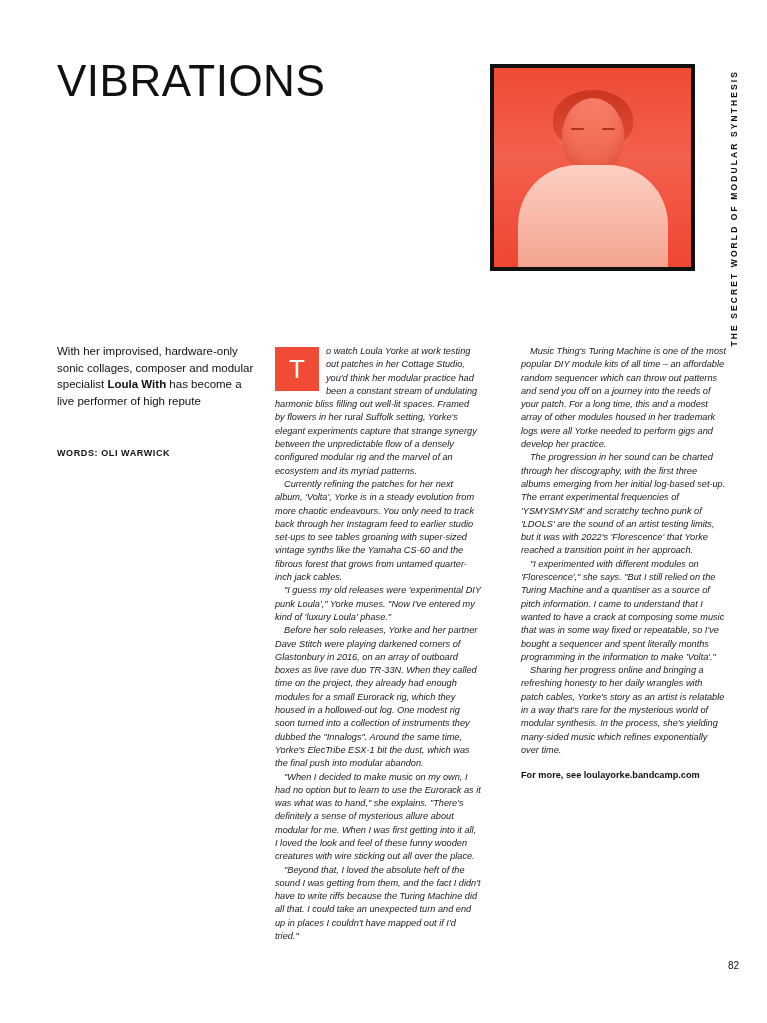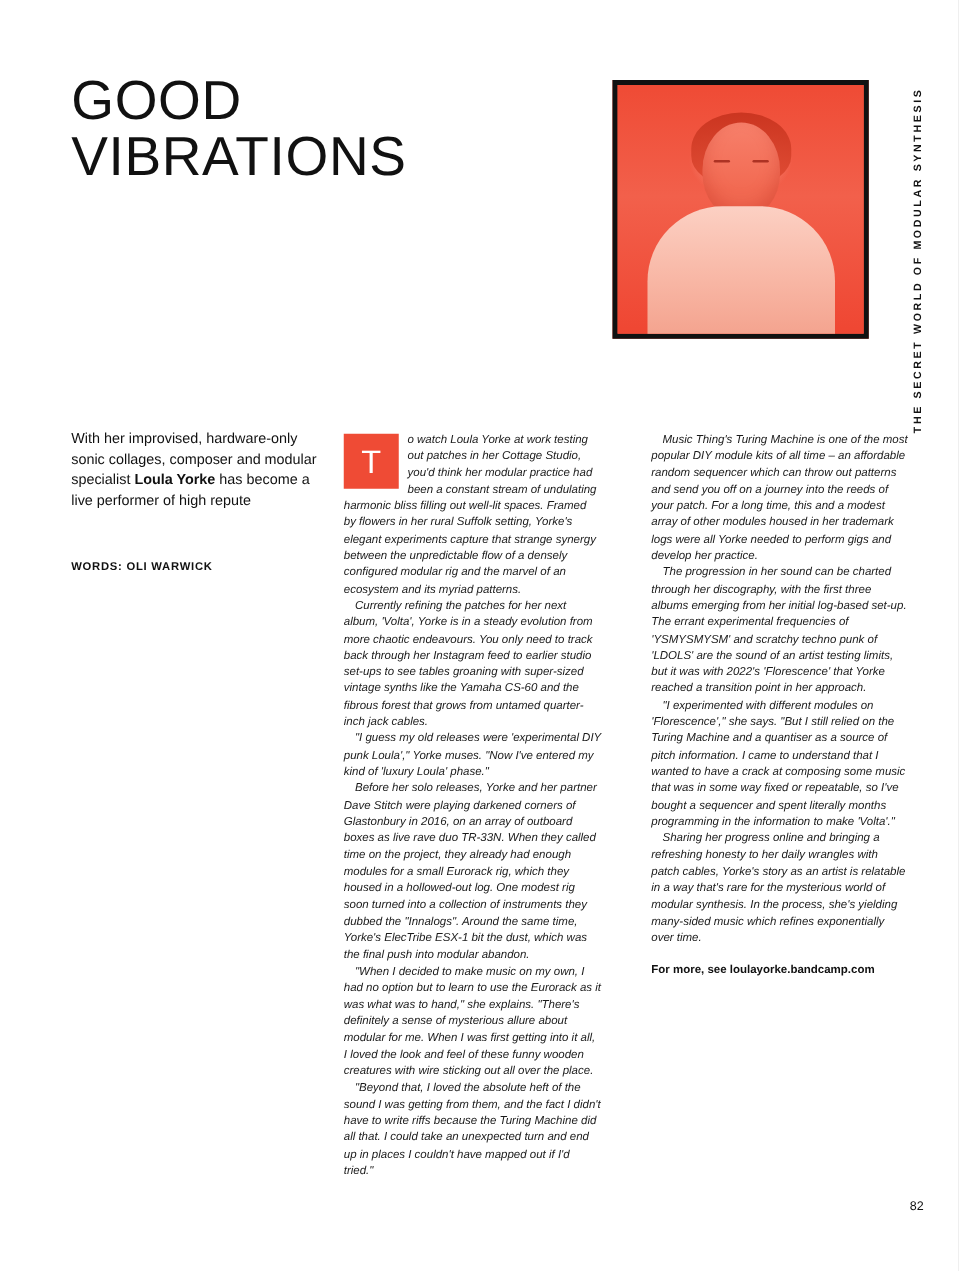--- a/index.html
+++ b/index.html
@@ -187,39 +187,38 @@
     font-size: 10px;
     color: #111111;
   }
 </style>
 </head>
 <body>
 
 <div class="page">
 
   <div class="title-block">
-    <div class="title-line">GOOD</div>
     <div class="title-line">VIBRATIONS</div>
   </div>
 
   <div class="photo-frame">
     <div class="photo-inner">
       <div class="fig-hair"></div>
       <div class="fig-neck"></div>
       <div class="fig-head"></div>
       <div class="fig-eye left"></div>
       <div class="fig-eye right"></div>
       <div class="fig-body"></div>
     </div>
   </div>
 
   <div class="side-label">THE SECRET WORLD OF MODULAR SYNTHESIS</div>
 
   <div class="standfirst">
-    <span>With her improvised, hardware-only sonic collages, composer and modular specialist </span><b>Loula Yorke</b><span> has become a live performer of high repute</span>
+    <span>With her improvised, hardware-only sonic collages, composer and modular specialist </span><b>Loula With</b><span> has become a live performer of high repute</span>
   </div>
   <div class="byline">WORDS: OLI WARWICK</div>
 
   <div class="col mid">
     <span class="dropcap">T</span>
     <p>o watch Loula Yorke at work testing out patches in her Cottage Studio, you'd think her modular practice had been a constant stream of undulating harmonic bliss filling out well-lit spaces. Framed by flowers in her rural Suffolk setting, Yorke's elegant experiments capture that strange synergy between the unpredictable flow of a densely configured modular rig and the marvel of an ecosystem and its myriad patterns.</p>
     <p class="indent">Currently refining the patches for her next album, 'Volta', Yorke is in a steady evolution from more chaotic endeavours. You only need to track back through her Instagram feed to earlier studio set-ups to see tables groaning with super-sized vintage synths like the Yamaha CS-60 and the fibrous forest that grows from untamed quarter-inch jack cables.</p>
     <p class="indent">"I guess my old releases were 'experimental DIY punk Loula'," Yorke muses. "Now I've entered my kind of 'luxury Loula' phase."</p>
     <p class="indent">Before her solo releases, Yorke and her partner Dave Stitch were playing darkened corners of Glastonbury in 2016, on an array of outboard boxes as live rave duo TR-33N. When they called time on the project, they already had enough modules for a small Eurorack rig, which they housed in a hollowed-out log. One modest rig soon turned into a collection of instruments they dubbed the "Innalogs". Around the same time, Yorke's ElecTribe ESX-1 bit the dust, which was the final push into modular abandon.</p>
     <p class="indent">"When I decided to make music on my own, I had no option but to learn to use the Eurorack as it was what was to hand," she explains. "There's definitely a sense of mysterious allure about modular for me. When I was first getting into it all, I loved the look and feel of these funny wooden creatures with wire sticking out all over the place.</p>

